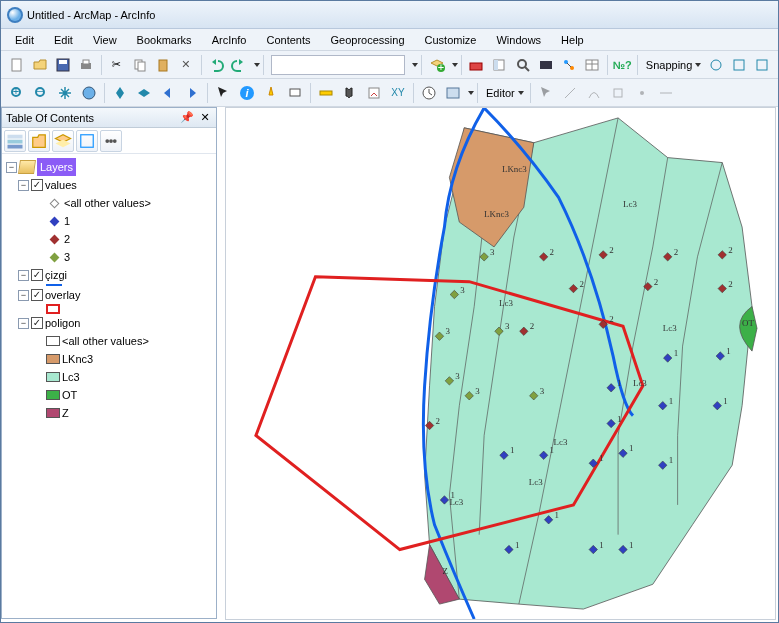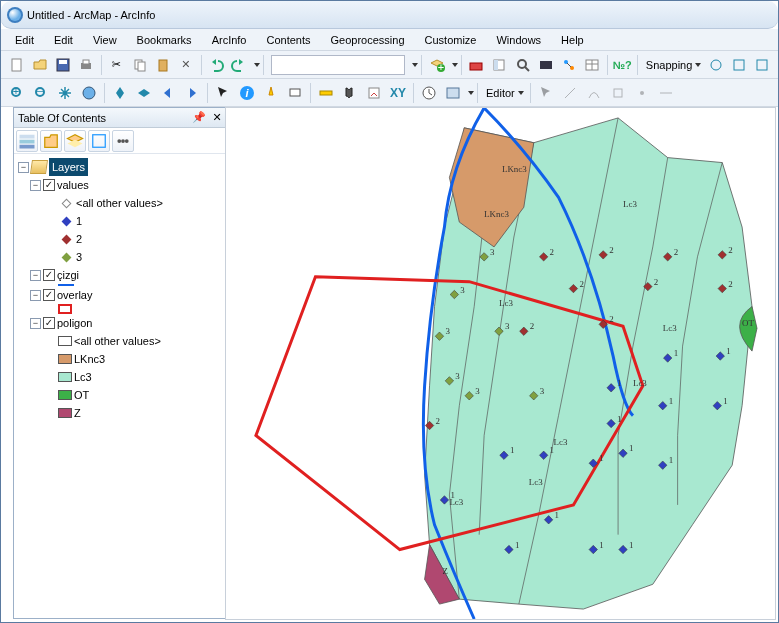--- a/index.html
+++ b/index.html
@@ -1,39 +1,39 @@
 <!DOCTYPE html>
 <html><head>
 <meta charset="utf-8">
 <style>
 * { margin: 0; padding: 0; box-sizing: border-box; font-family: "Segoe UI", Tahoma, sans-serif; font-size: 11px; }
 body { background: #fff; width: 779px; height: 623px; overflow: hidden; position: relative; border: 1px solid #5a7aa0; }
-.titlebar { height: 28px; background: linear-gradient(#eef4fb,#d7e4f2); display: flex; align-items: center; padding: 0 6px; border-bottom: 1px solid #b8c8dc; border-radius: 10px; }
+.titlebar { height: 28px; background: linear-gradient(#eef4fb,#d7e4f2); display: flex; align-items: center; padding: 0 6px; border-bottom: 1px solid #b8c8dc; }
 .titlebar .ticon { width:16px; height:16px; background:#3d7ec0; border-radius:50%; margin-right:4px; position:relative; }
 .titlebar .ticon:before{content:"";position:absolute;inset:2px;border-radius:50%;background:radial-gradient(circle at 30% 30%,#fff,#6cb0e8 60%);}
 .menubar { height: 22px; display: flex; align-items: center; padding: 0 6px; gap: 4px; background:#eef3f9; border-bottom:1px solid #d0d8e2;}
 .menubar span { padding: 2px 8px; cursor: default; }
 .toolbar { height: 28px; display: flex; align-items: center; padding: 2px 4px; gap: 0; background:#eef3f9; border-bottom:1px solid #d0d8e2; flex-wrap:nowrap; overflow:hidden;}
 .tbtn { width:22px; height:22px; display:inline-flex; align-items:center; justify-content:center; border:1px solid transparent; margin:0 1px; border-radius:2px;}
 .tsep { width:1px; height:20px; background:#c8d2de; margin:0 3px; }
 .scale-box { width:140px; height:20px; border:1px solid #b0b8c8; background:#fff; margin:0 4px;}
 .snap-dd { display:inline-flex; align-items:center; padding:2px 2px 2px 4px; border:1px solid transparent;}
 .snap-arrow{width:0;height:0;border-left:3px solid transparent;border-right:3px solid transparent;border-top:4px solid #333;margin-left:3px;}
 
-.toc { position:absolute; left:12px; top:106px; width:216px; height:512px; background:#fff; border:1px solid #9cb0c8; }
+.toc { position:absolute; left:0; top:106px; width:216px; height:512px; background:#fff; border:1px solid #9cb0c8; }
 .toc-header { height:20px; background:linear-gradient(#f4f8fc,#dee8f2); border-bottom:1px solid #c0ccd8; display:flex; align-items:center; justify-content:space-between; padding:0 4px; font-size:11px;}
 .toc-header .x{width:14px;height:14px;display:flex;align-items:center;justify-content:center;border:1px solid transparent;}
 .toc-btns{height:26px;display:flex;align-items:center;padding:2px;gap:2px;border-bottom:1px solid #e0e6ee;}
 .toc-btns .tb{width:22px;height:22px;border:1px solid #c8d4e2;background:linear-gradient(#fff,#eef2f8);display:flex;align-items:center;justify-content:center;border-radius:2px;}
 .tree{padding:4px 2px 4px 4px;line-height:18px;}
 .tree .row{display:flex;align-items:center;gap:2px;white-space:nowrap;}
 .ind1{padding-left:12px;} .ind3{padding-left:40px;}
 .exp{width:11px;height:11px;border:1px solid #8a9ab0;display:inline-flex;align-items:center;justify-content:center;font-size:9px;line-height:1;color:#333;background:#fff;}
 .cb{width:12px;height:12px;border:1px solid #555;display:inline-flex;align-items:center;justify-content:center;background:#fff;font-size:10px;color:#222;}
-.lyr-sel{background:#0c4a6e;color:#fff;padding:0 3px;}
+.lyr-sel{background:#8b5cf6;color:#fff;padding:0 3px;}
 .lay-ico{width:16px;height:14px;display:inline-block;background:linear-gradient(#ffe9a8,#e8c060);border:1px solid #c8a040;transform:skewX(-8deg);}
 .sym{width:16px;height:10px;display:inline-flex;align-items:center;justify-content:center;}
 .diamond{width:7px;height:7px;transform:rotate(45deg);}
 .sq{width:14px;height:10px;border:1px solid #555;display:inline-block;}
 .line-sym{width:16px;height:2px;display:inline-block;}
 
 .map { position:absolute; left:224px; top:106px; right:2px; bottom:2px; background:#fff; border:1px solid #c8d0da; overflow:hidden;}
 .map svg{width:100%;height:100%;}
 .m-label{font-size:9px;fill:#333;font-family:Tahoma;}
 .tbtn svg{width:16px;height:16px;}
@@ -262,21 +262,21 @@
       <svg viewBox="0 0 16 16">
         <path d="M4 3c2 0 3 2 3 2s1-2 3-2v8c-2 0-3 2-3 2s-1-2-3-2z" fill="#555" stroke="#222"></path>
       </svg>
     </span>
   <span class="tbtn">
       <svg viewBox="0 0 16 16">
         <rect x="3" y="3" width="10" height="10" fill="#fff" stroke="#888"></rect>
         <path d="M5 11l3-3 3 3" fill="none" stroke="#c44"></path>
       </svg>
     </span>
-  <span class="tbtn" style="font-size:12px;color:#28a;font-weight:bold">XY</span>
+  <span class="tbtn" style="font-size:10px;color:#28a;font-weight:normal">XY</span>
   <span class="tsep"></span>
   <span class="tbtn">
       <svg viewBox="0 0 16 16">
         <circle cx="8" cy="8" r="6" fill="#fff" stroke="#555"></circle>
         <path d="M8 4v4l3 2" stroke="#555" fill="none"></path>
       </svg>
     </span>
   <span class="tbtn">
       <svg viewBox="0 0 16 16">
         <rect x="2" y="3" width="12" height="10" fill="#cde" stroke="#579"></rect>

